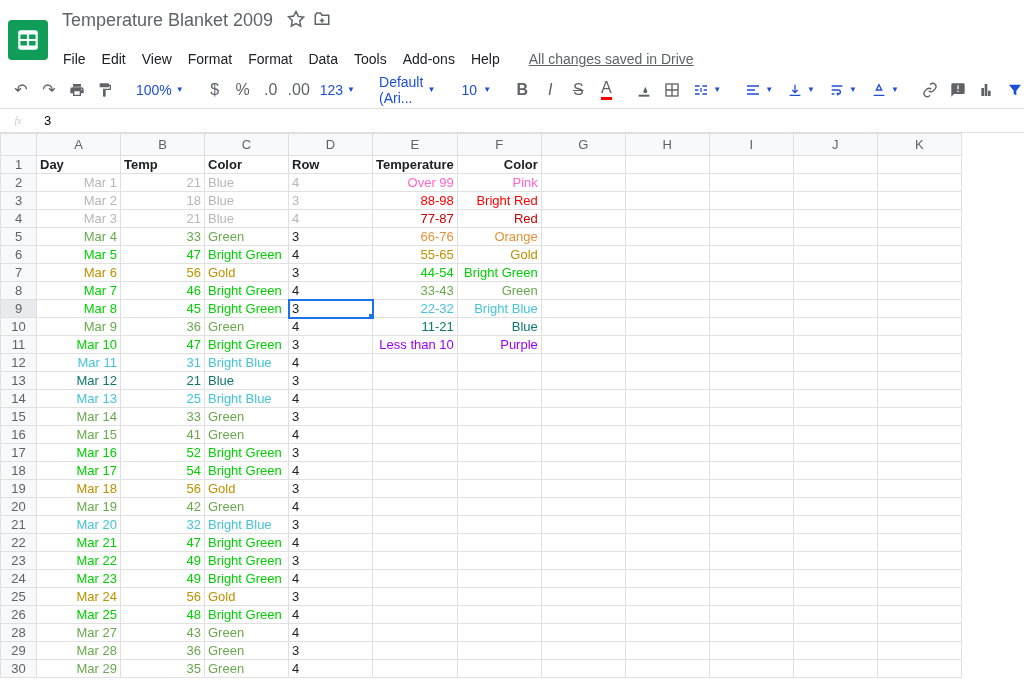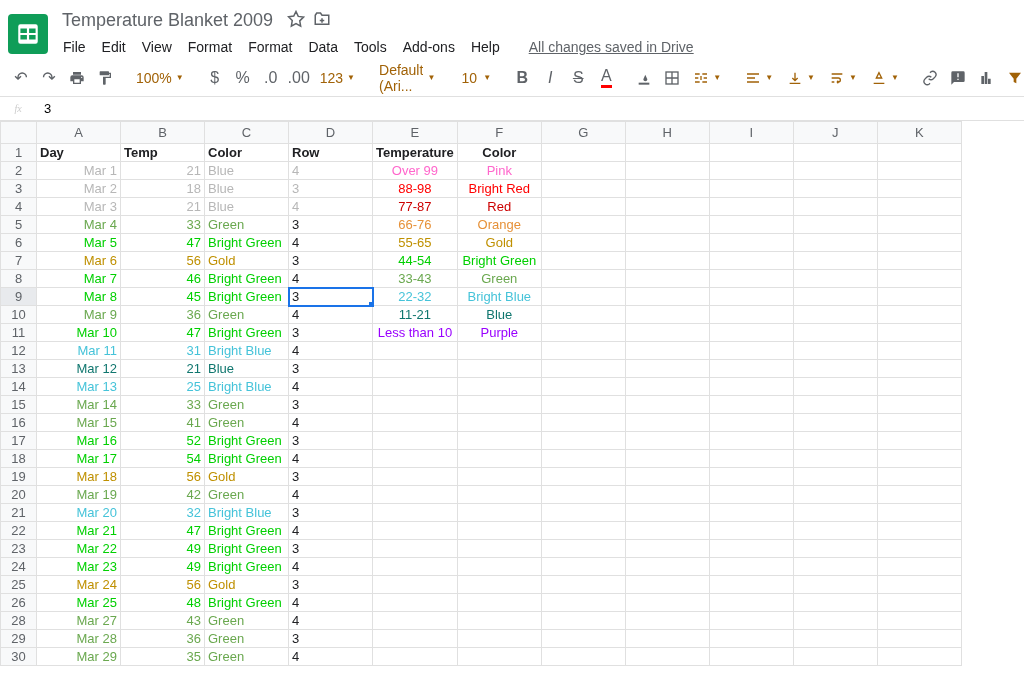--- a/index.html
+++ b/index.html
@@ -6,48 +6,48 @@
 body { font-family: Arial, sans-serif; font-size: 13px; color: #202124; background: #fff; overflow: hidden; }
 
 
 .header { display: flex; align-items: center; padding: 8px 8px 0 8px; }
 .logo { width: 40px; height: 40px; background: #0f9d58; border-radius: 4px; display: flex; align-items: center; justify-content: center; margin-right: 8px; flex-shrink: 0; }
 .logo svg { width: 26px; height: 26px; }
 .title-area { display: flex; flex-direction: column; justify-content: center; }
 .title-row { display: flex; align-items: center; gap: 8px; }
 .doc-title { font-size: 18px; color: #5f6368; padding: 2px 6px; }
 .star-icon, .folder-icon { width: 18px; height: 18px; color: #5f6368; cursor: pointer; }
-.menubar { display: flex; gap: 2px; margin-top: 2px; align-items: center; }
+.menubar { display: flex; gap: 2px; margin-top: 14px; align-items: center; }
 .menu-item { padding: 4px 7px; font-size: 14px; color: #202124; cursor: pointer; border-radius: 3px; }
 .save-status { font-size: 14px; color: #5f6368; text-decoration: underline; margin-left: 20px; cursor: pointer; }
 
 
 .toolbar { display: flex; align-items: center; padding: 4px 8px; border-bottom: 1px solid #e0e0e0; gap: 2px; height: 38px; }
 .tb-btn { min-width: 26px; height: 26px; display: flex; align-items: center; justify-content: center; cursor: pointer; border-radius: 2px; color: #5f6368; font-size: 16px; }
 .tb-sep { width: 1px; height: 20px; background: #e0e0e0; margin: 0 4px; }
-.tb-drop { display: flex; align-items: center; padding: 0 6px; height: 26px; cursor: pointer; font-size: 14px; color: #a16207; gap: 4px; }
+.tb-drop { display: flex; align-items: center; padding: 0 6px; height: 26px; cursor: pointer; font-size: 14px; color: #1d4ed8; gap: 4px; }
 .dd-arrow { font-size: 8px; }
 
 
 .formula-bar { display: flex; align-items: center; border-bottom: 1px solid #e0e0e0; height: 24px; }
 .fx-label { width: 36px; text-align: center; font-style: italic; color: #ccc; font-size: 10px; font-family: serif; }
 .fx-input { flex: 1; padding: 2px 8px; font-size: 13px; border: none; outline: none; }
 
 
 .grid-area { position: relative; overflow: auto; height: calc(697px - 135px); }
 table { border-collapse: collapse; table-layout: fixed; }
 th, td { border: 1px solid #e0e0e0; font-size: 13px; height: 18px; padding: 0 3px; overflow: hidden; white-space: nowrap; }
 th { background: #f8f9fa; font-weight: normal; color: #5f6368; text-align: center; position: sticky; }
 .col-hdr { height: 22px; top: 0; }
 .row-hdr { width: 36px; text-align: center; position: sticky; left: 0; }
 .corner { width: 36px; height: 22px; position: sticky; left: 0; top: 0; z-index: 3; background: #f8f9fa; }
 .row-selected th { background: #e8eaed; }
 td { background: #fff; }
 td.r { text-align: right; }
-td.c { text-align: center; }
+td.c { text-align: right; }
 td.bold { font-weight: bold; }
 .active-cell { outline: 2px solid #1a73e8; outline-offset: -1px; position: relative; }
 .active-cell::after { content: ''; position: absolute; right: -3px; bottom: -3px; width: 6px; height: 6px; background: #1a73e8; }
 .col-A{width:84px}.col-B{width:84px}.col-C{width:84px}.col-D{width:84px}.col-E{width:84px}.col-F{width:84px}.col-G{width:84px}.col-H{width:84px}.col-I{width:84px}.col-J{width:84px}.col-K{width:84px}
 
 
 .c-gray{color:#b7b7b7}.c-green{color:#6aa84f}.c-bgreen{color:#00d000}.c-gold{color:#bf9000}.c-bblue{color:#45c3d9}.c-blue{color:#0f766e}.c-red{color:#cc0000}.c-bred{color:#ff0000}.c-pink{color:#ff66cc}.c-orange{color:#e69138}.c-purple{color:#9900ff}
 </style>
 </head>
 <body>

